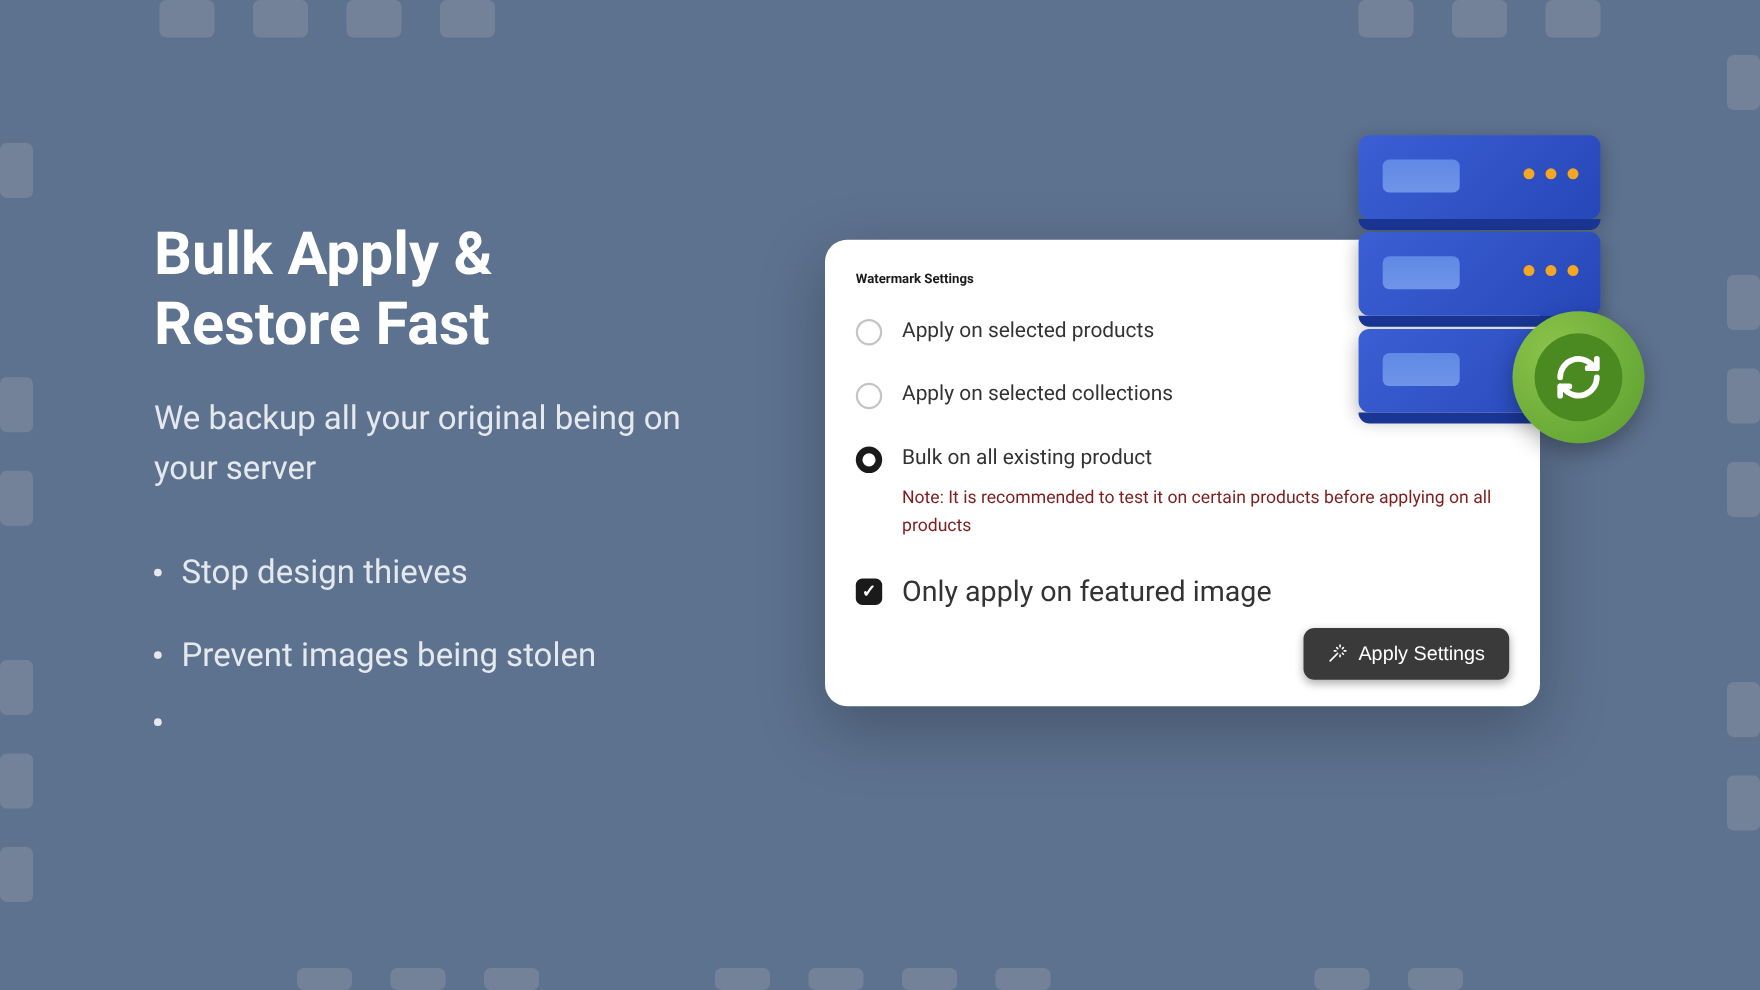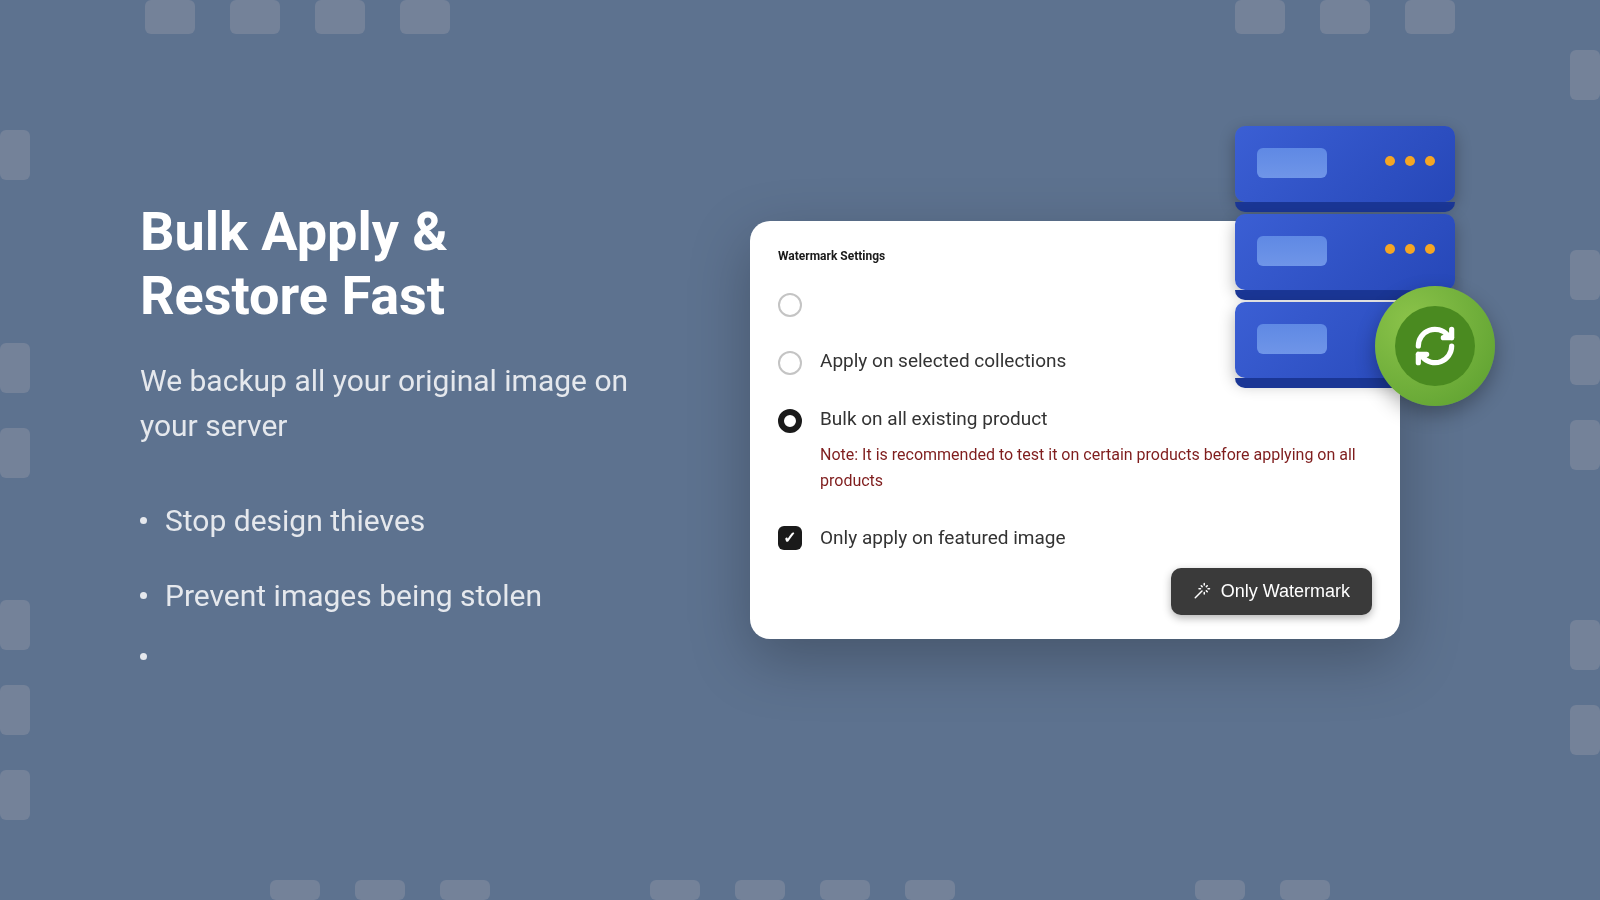--- a/index.html
+++ b/index.html
@@ -160,21 +160,21 @@
       flex-shrink: 0;
     }
     
     .checkbox-check {
       color: white;
       font-size: 16px;
       font-weight: bold;
     }
     
     .checkbox-label {
-      font-size: 19px;
+      font-size: 26px;
       color: #333;
     }
     
     .apply-button {
       background: #3a3a3a;
       color: white;
       border: none;
       padding: 13px 22px;
       border-radius: 10px;
       font-size: 18px;
@@ -315,21 +315,21 @@
 <div class="film-hole" style="right:0; top:420px; width:30px; height:50px;"></div>
 <div class="film-hole" style="right:0; top:620px; width:30px; height:50px;"></div>
 <div class="film-hole" style="right:0; top:705px; width:30px; height:50px;"></div>
 
 <div class="main-content">
   <div class="left-section">
     <h1 class="headline">
       <span>Bulk Apply &amp;</span><br>
       <span>Restore Fast</span>
     </h1>
-    <p class="subheadline">We backup all your original image on your server</p>
+    <p class="subheadline">We backup all your original being on your server</p>
     <ul class="bullet-list">
       <li class="bullet-item">
         <span class="bullet-dot"></span>
         <span>Stop design thieves</span>
       </li>
       <li class="bullet-item">
         <span class="bullet-dot"></span>
         <span>Prevent images being stolen</span>
       </li>
       <li class="bullet-item">
@@ -371,20 +371,23 @@
           </svg>
         </div>
       </div>
     </div>
 
     <div class="settings-card clearfix">
       <h2 class="card-title">Watermark Settings</h2>
 
       <div class="radio-option">
         <div class="radio-circle"></div>
+        <div class="radio-content">
+          <div class="radio-label">Apply on selected products</div>
+        </div>
       </div>
 
       <div class="radio-option">
         <div class="radio-circle"></div>
         <div class="radio-content">
           <div class="radio-label">Apply on selected collections</div>
         </div>
       </div>
 
       <div class="radio-option">
@@ -399,17 +402,17 @@
         <div class="checkbox-box">
           <span class="checkbox-check">✓</span>
         </div>
         <div class="checkbox-label">Only apply on featured image</div>
       </div>
 
       <button class="apply-button">
         <svg class="wand-icon" viewBox="0 0 24 24" fill="none">
           <path d="M15 4V2M15 16v-2M8 9h2M20 9h2M17.8 11.8L19 13M17.8 6.2L19 5M3 21l9-9M12.2 6.2L11 5" stroke="white" stroke-width="2" stroke-linecap="round"></path>
         </svg>
-        <span>Only Watermark</span>
+        <span>Apply Settings</span>
       </button>
     </div>
   </div>
 </div>
 
 </body></html>

